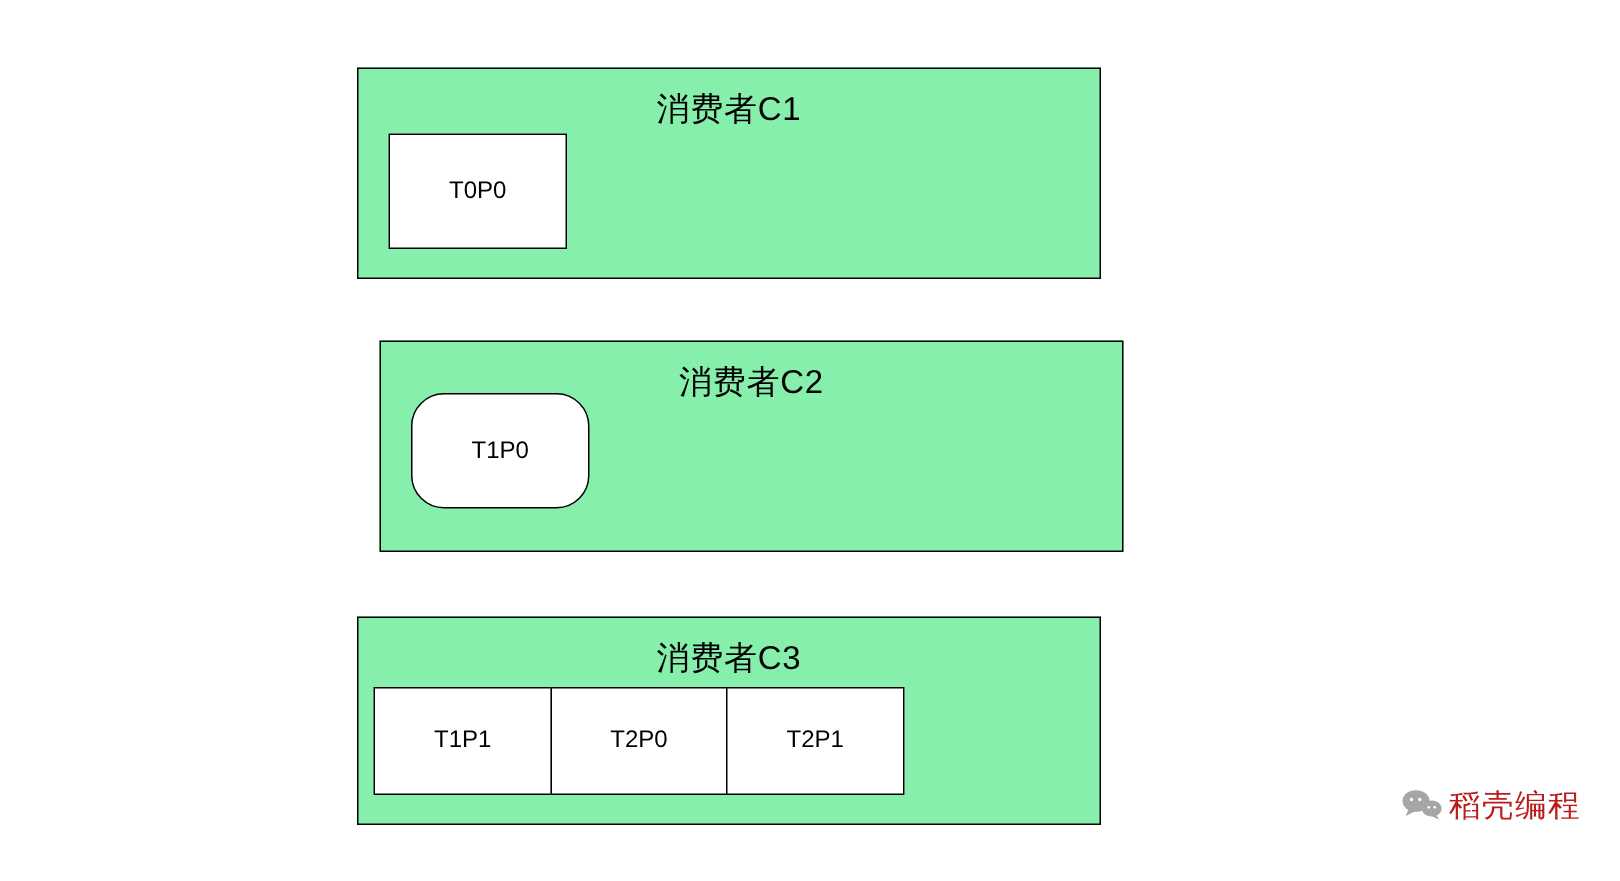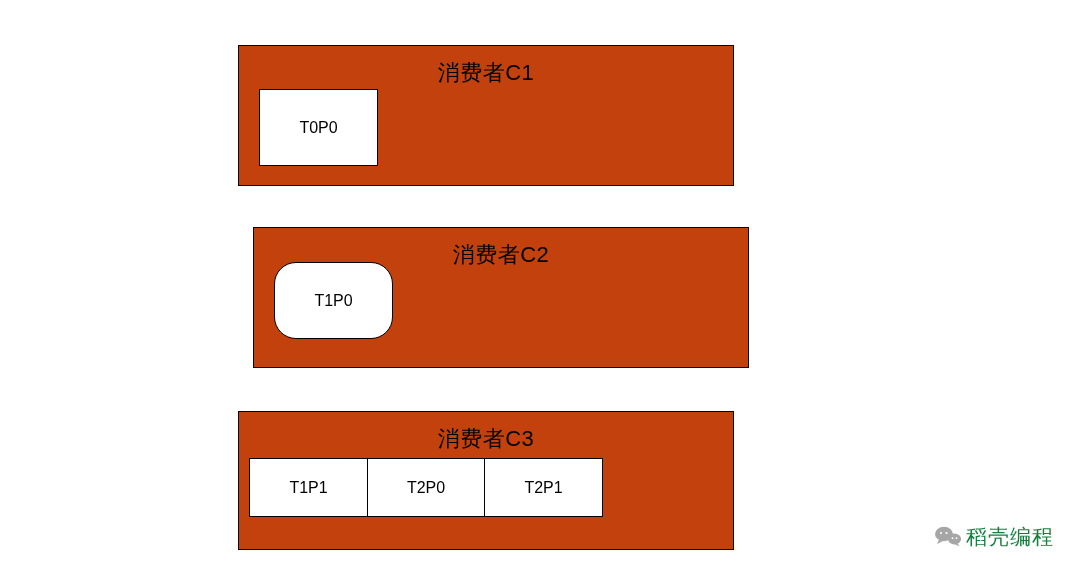--- a/index.html
+++ b/index.html
@@ -13,21 +13,21 @@
     width: 1080px;
     height: 587px;
     background: #ffffff;
     overflow: hidden;
   }
   .consumer-box {
     position: absolute;
     left: 238px;
     width: 496px;
     border: 1.5px solid #000000;
-    background: #c2410c;
+    background: #86efac;
     box-sizing: border-box;
   }
   .consumer-box.c1 { top: 45px;  height: 141px; }
   .consumer-box.c2 { top: 227px; height: 141px; margin-left: 15px; }
   .consumer-box.c3 { top: 411px; height: 139px; }
   .consumer-title {
     position: absolute;
     top: 12px;
     left: 0;
     width: 100%;
@@ -55,33 +55,33 @@
   .c2 .partition.single { left: 20px; top: 34px; border-radius: 22px; }
   .partition-row {
     position: absolute;
     left: 10px;
     top: 46px;
     display: flex;
     flex-direction: row;
   }
   .partition.cell {
     width: 119px;
-    height: 59px;
+    height: 72px;
   }
   .partition.cell + .partition.cell {
     margin-left: -1.5px;
   }
   .watermark {
     position: absolute;
     right: 26px;
     bottom: 36px;
     display: flex;
     align-items: center;
     gap: 4px;
-    color: #15803d;
+    color: #b91c1c;
     font-size: 21px;
     letter-spacing: 1px;
     user-select: none;
   }
   .watermark svg { display: block; }
 </style>
 </head>
 <body>
 
 <div class="canvas">

